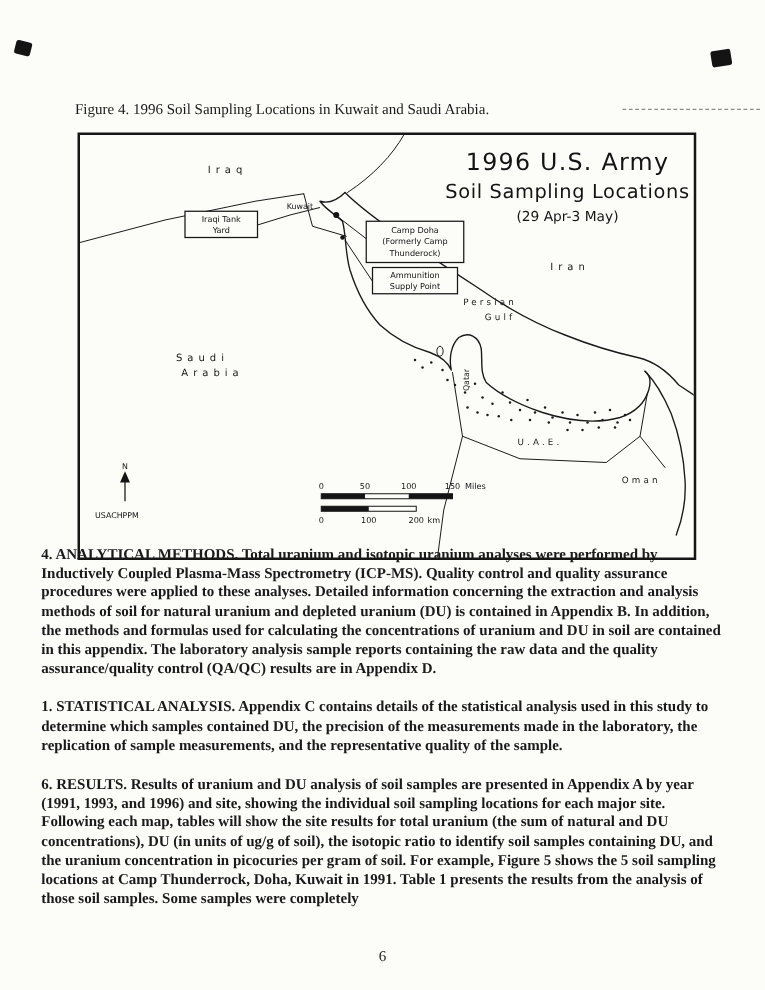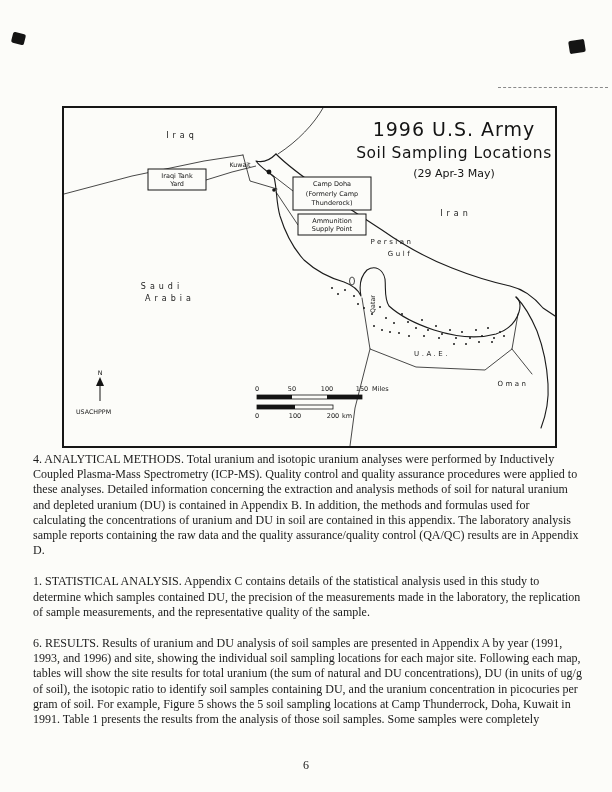--- a/index.html
+++ b/index.html
@@ -7,21 +7,21 @@
     position:relative;width:612px;height:792px;margin:0 auto;
     background:#fcfcf9;color:#1a1a1a;overflow:hidden;
     font-family:"Liberation Serif",serif;
   }
   .caption{position:absolute;left:60px;top:80px;width:500px;font-size:12px;}
   .map-frame{
     position:absolute;left:62px;top:106px;width:491px;height:338px;
     border:2px solid #161616;background:#fcfcf9;box-sizing:content-box;
   }
   .map-frame svg{display:block;width:491px;height:338px;}
-  .body-text{position:absolute;left:33px;top:452px;width:552px;font-size:12px;line-height:15.2px;}
+  .body-text{position:absolute;left:33px;top:436px;width:552px;font-size:12px;line-height:15.2px;font-weight:bold;}
   .body-text p{margin:0 0 16px 0;}
   .page-number{position:absolute;left:0;right:0;top:758px;text-align:center;font-size:12px;}
   
   .artifact-tl{position:absolute;left:12px;top:33px;width:13px;height:11px;background:#141414;transform:rotate(14deg);border-radius:2px;}
   .artifact-tr{position:absolute;left:569px;top:40px;width:16px;height:13px;background:#141414;transform:rotate(-9deg);border-radius:2px;}
   .edge-dash{position:absolute;left:498px;top:87px;width:110px;height:0;border-top:1.5px dashed #8a8a8a;}
   
   .mt1{font-family:"DejaVu Sans",sans-serif;font-size:19px;letter-spacing:1px;fill:#141414;}
   .mt2{font-family:"DejaVu Sans",sans-serif;font-size:15.5px;letter-spacing:0.5px;fill:#141414;}
   .mt3{font-family:"DejaVu Sans",sans-serif;font-size:11px;fill:#141414;}
@@ -37,20 +37,21 @@
 </style>
 </head>
 <body>
 
 <div class="page">
 
   <div class="artifact-tl"></div>
   <div class="artifact-tr"></div>
   <div class="edge-dash"></div>
 
+  <div class="caption">Figure 4.  1996 Soil Sampling Locations in Kuwait and Saudi Arabia.</div>
 
   <div class="map-frame">
     <svg viewBox="0 0 491 338">
 
       <g>
         <path class="coast" d="M 212 46 C 224 58,242 71,258 82 C 278 96,298 109,318 122 C 338 136,362 150,388 160 C 408 168,428 174,446 178 C 459 181,470 189,479 200 L 491 208"></path>
         <path class="coast" d="M 212 46 C 206 52,199 55,192 53 C 197 60,205 64,210 69 C 213 80,212 94,216 108 C 221 124,229 140,240 152 C 252 163,266 170,280 174 C 288 177,294 181,297 188 C 295 178,297 168,303 162 C 311 157,319 161,321 171 C 322 181,320 190,325 198 C 336 208,352 216,370 222 C 392 229,414 231,432 226 C 444 222,452 214,455 204 C 457 197,456 192,452 189"></path>
         <path class="coast" d="M 452 189 C 460 197,467 209,473 223 C 479 239,483 257,484 276 C 485 292,482 307,477 320"></path>
         <ellipse cx="288" cy="173" rx="2.5" ry="4" fill="none" stroke="#1b1b1b" stroke-width="0.8"></ellipse>
       </g>

